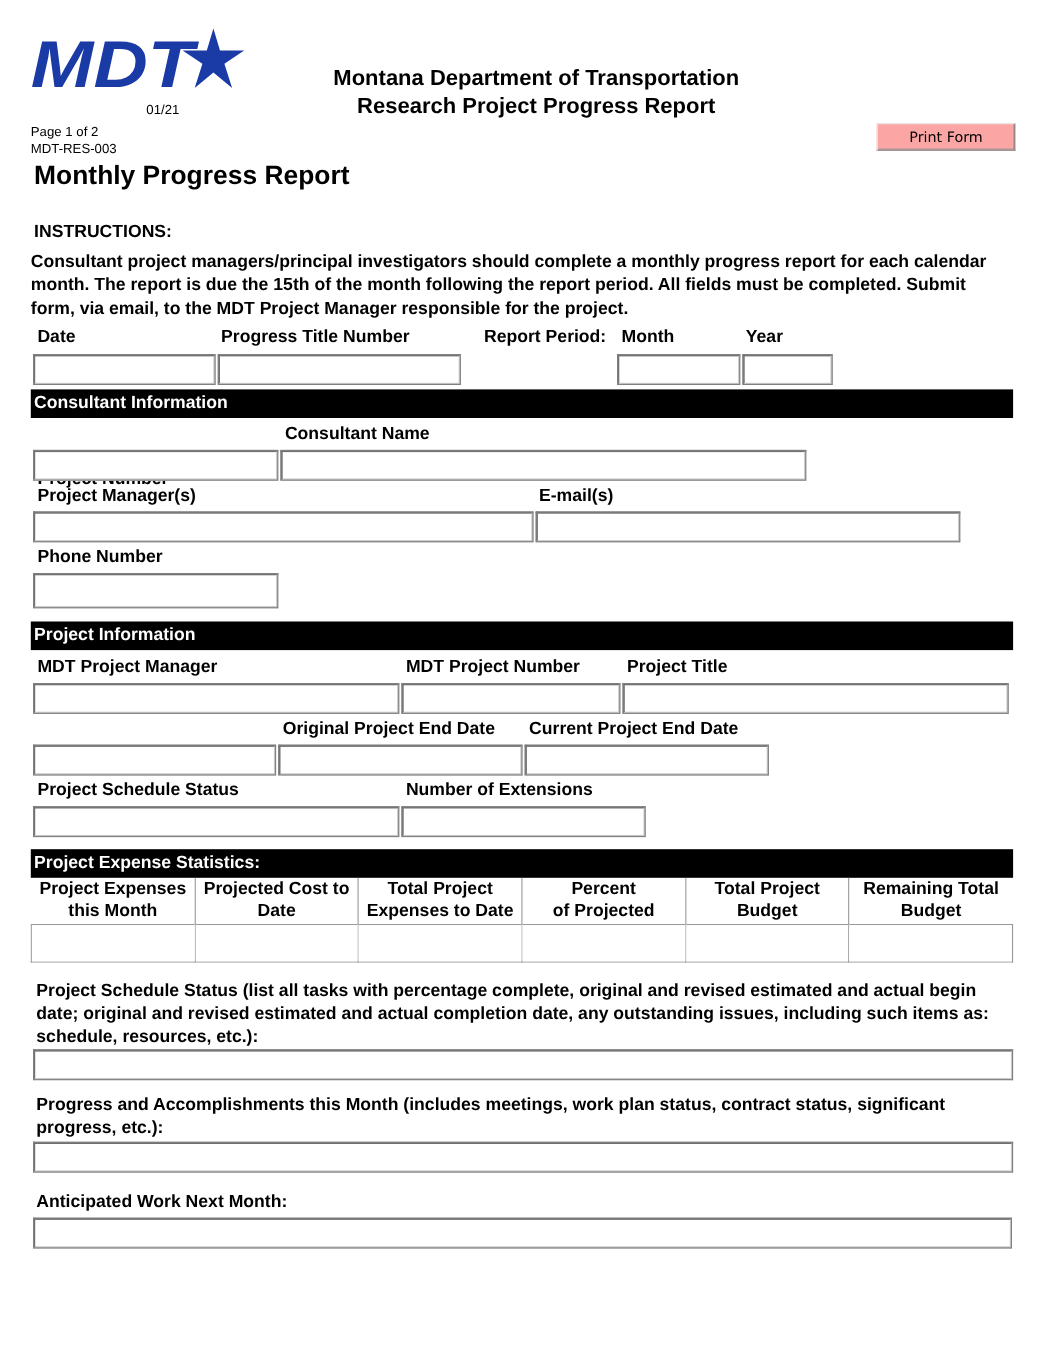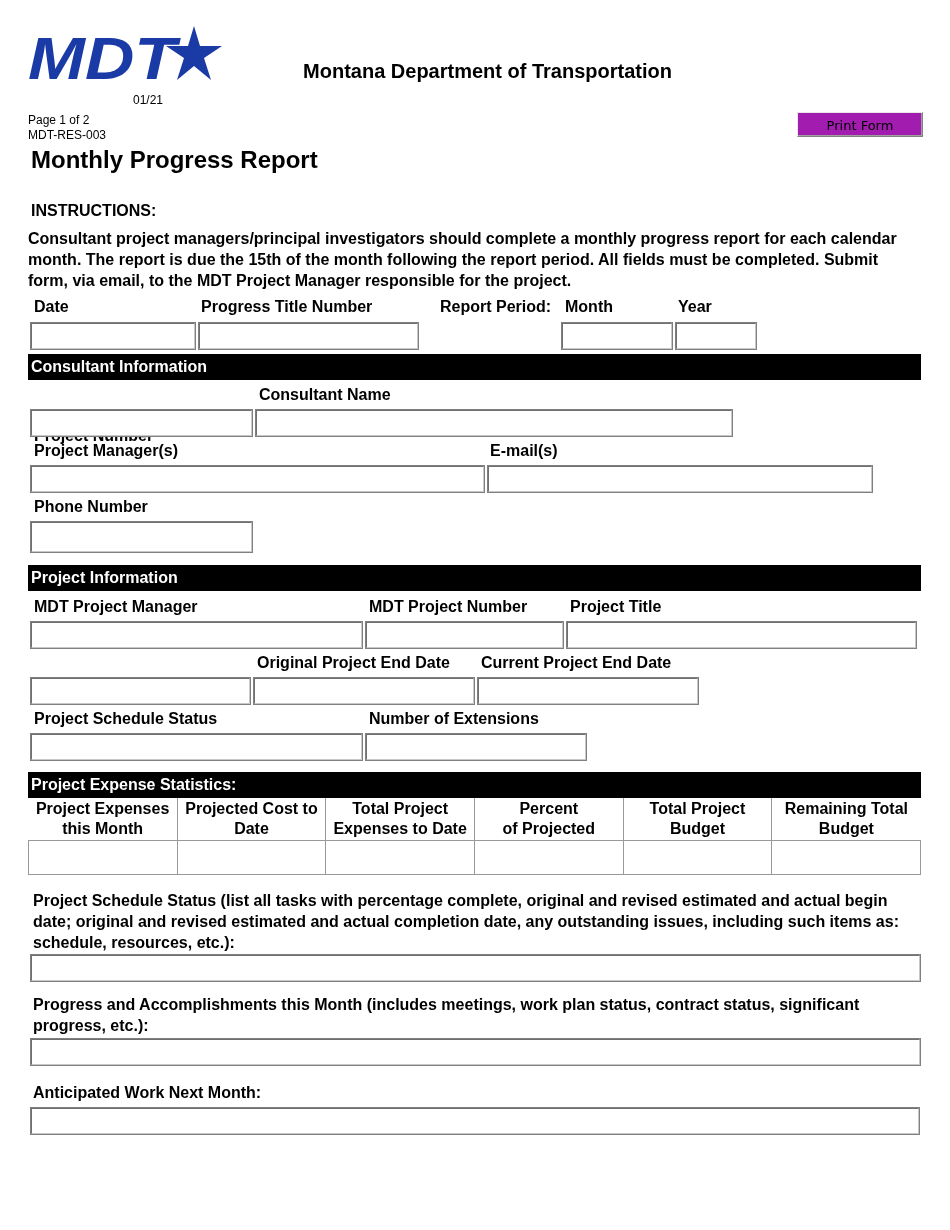--- a/index.html
+++ b/index.html
@@ -1,21 +1,21 @@
 <!DOCTYPE html>
 <html><head>
 <meta charset="utf-8">
 <style>
   html, body { margin:0; padding:0; background:#fff; }
   body { width:950px; height:1230px; position:relative; font-family:"Liberation Sans", sans-serif; color:#000; overflow:hidden; }
   .abs { position:absolute; }
   .logo { left:26px; top:24px; width:196px; height:60px; }
   .small { font-size:12px; font-weight:normal; }
   .org-title { left:250px; top:58px; width:475px; text-align:center; font-weight:bold; font-size:20px; line-height:26px; }
-  .print-btn { left:797px; top:112px; width:126px; height:25px; background:#a21caf; border:1px solid #808080; border-top-color:#e8e8e8; border-left-color:#e8e8e8; box-shadow: inset -1px -1px 0 #a0a0a0; font-family:"DejaVu Sans", sans-serif; font-size:13px; text-align:center; line-height:25px; box-sizing:border-box; cursor:pointer; }
+  .print-btn { left:797px; top:112px; width:126px; height:25px; background:#fca5a5; border:1px solid #808080; border-top-color:#e8e8e8; border-left-color:#e8e8e8; box-shadow: inset -1px -1px 0 #a0a0a0; font-family:"DejaVu Sans", sans-serif; font-size:13px; text-align:center; line-height:25px; box-sizing:border-box; cursor:pointer; }
   .report-title { left:31px; top:146px; font-size:24px; font-weight:bold; }
   .instr-head { left:31px; top:202px; font-size:16px; font-weight:bold; }
   .instr-body { left:28px; top:228px; width:880px; font-size:16px; font-weight:bold; line-height:21px; }
   .lbl { font-size:16px; font-weight:bold; white-space:nowrap; }
   .field { box-sizing:border-box; border:2px solid #b0b0b0; border-top-color:#707070; border-left-color:#707070; border-right-color:#c8c8c8; border-bottom-color:#c8c8c8; background:#fff; outline:1px solid #808080; outline-offset:-1px; }
   .field input, .field textarea { width:100%; height:100%; border:none; padding:0 3px; box-sizing:border-box; background:transparent; font-family:"Liberation Sans", sans-serif; font-size:14px; outline:none; }
   .band { left:28px; width:893px; height:26px; background:#000; color:#fff; font-weight:bold; font-size:16px; line-height:26px; padding-left:3px; box-sizing:border-box; }
   .exp-table { left:28px; top:798px; width:893px; border-collapse:collapse; table-layout:fixed; }
   .exp-table th { font-size:16px; font-weight:bold; text-align:center; line-height:20px; padding:1px 0; border-right:1px solid #999; height:40px; vertical-align:middle; }
   .exp-table td { border:1px solid #999; height:33px; padding:0; }
@@ -31,20 +31,21 @@
     <text x="2" y="55" font-family="Liberation Sans, sans-serif" font-size="60" font-weight="bold" font-style="italic" fill="#1a3aa6" textLength="148" lengthAdjust="spacingAndGlyphs">MDT</text>
     <polygon points="168,2 174,22 196,22 178,34 185,56 168,42 151,56 158,34 140,22 162,22" fill="#1a3aa6"></polygon>
   </svg>
 </div>
 <div class="abs small" style="left:28px; top:93px;margin-top:35px;">MDT-RES-003</div>
 <div class="abs small" style="left:133px; top:93px;">01/21</div>
 <div class="abs small" style="left:28px; top:113px;">Page 1 of 2</div>
 
 <div class="abs org-title">
   <div>Montana Department of Transportation</div>
+  <div>Research Project Progress Report</div>
 </div>
 
 <div class="abs print-btn">Print Form</div>
 
 <div class="abs report-title">Monthly Progress Report</div>
 
 <div class="abs instr-head">INSTRUCTIONS:</div>
 <div class="abs instr-body">Consultant project managers/principal investigators should complete a monthly progress report for each calendar month. The report is due the 15th of the month following the report period. All fields must be completed. Submit form, via email, to the MDT Project Manager responsible for the project.</div>
 
 <div class="abs lbl" style="left:34px; top:298px;">Date</div>

